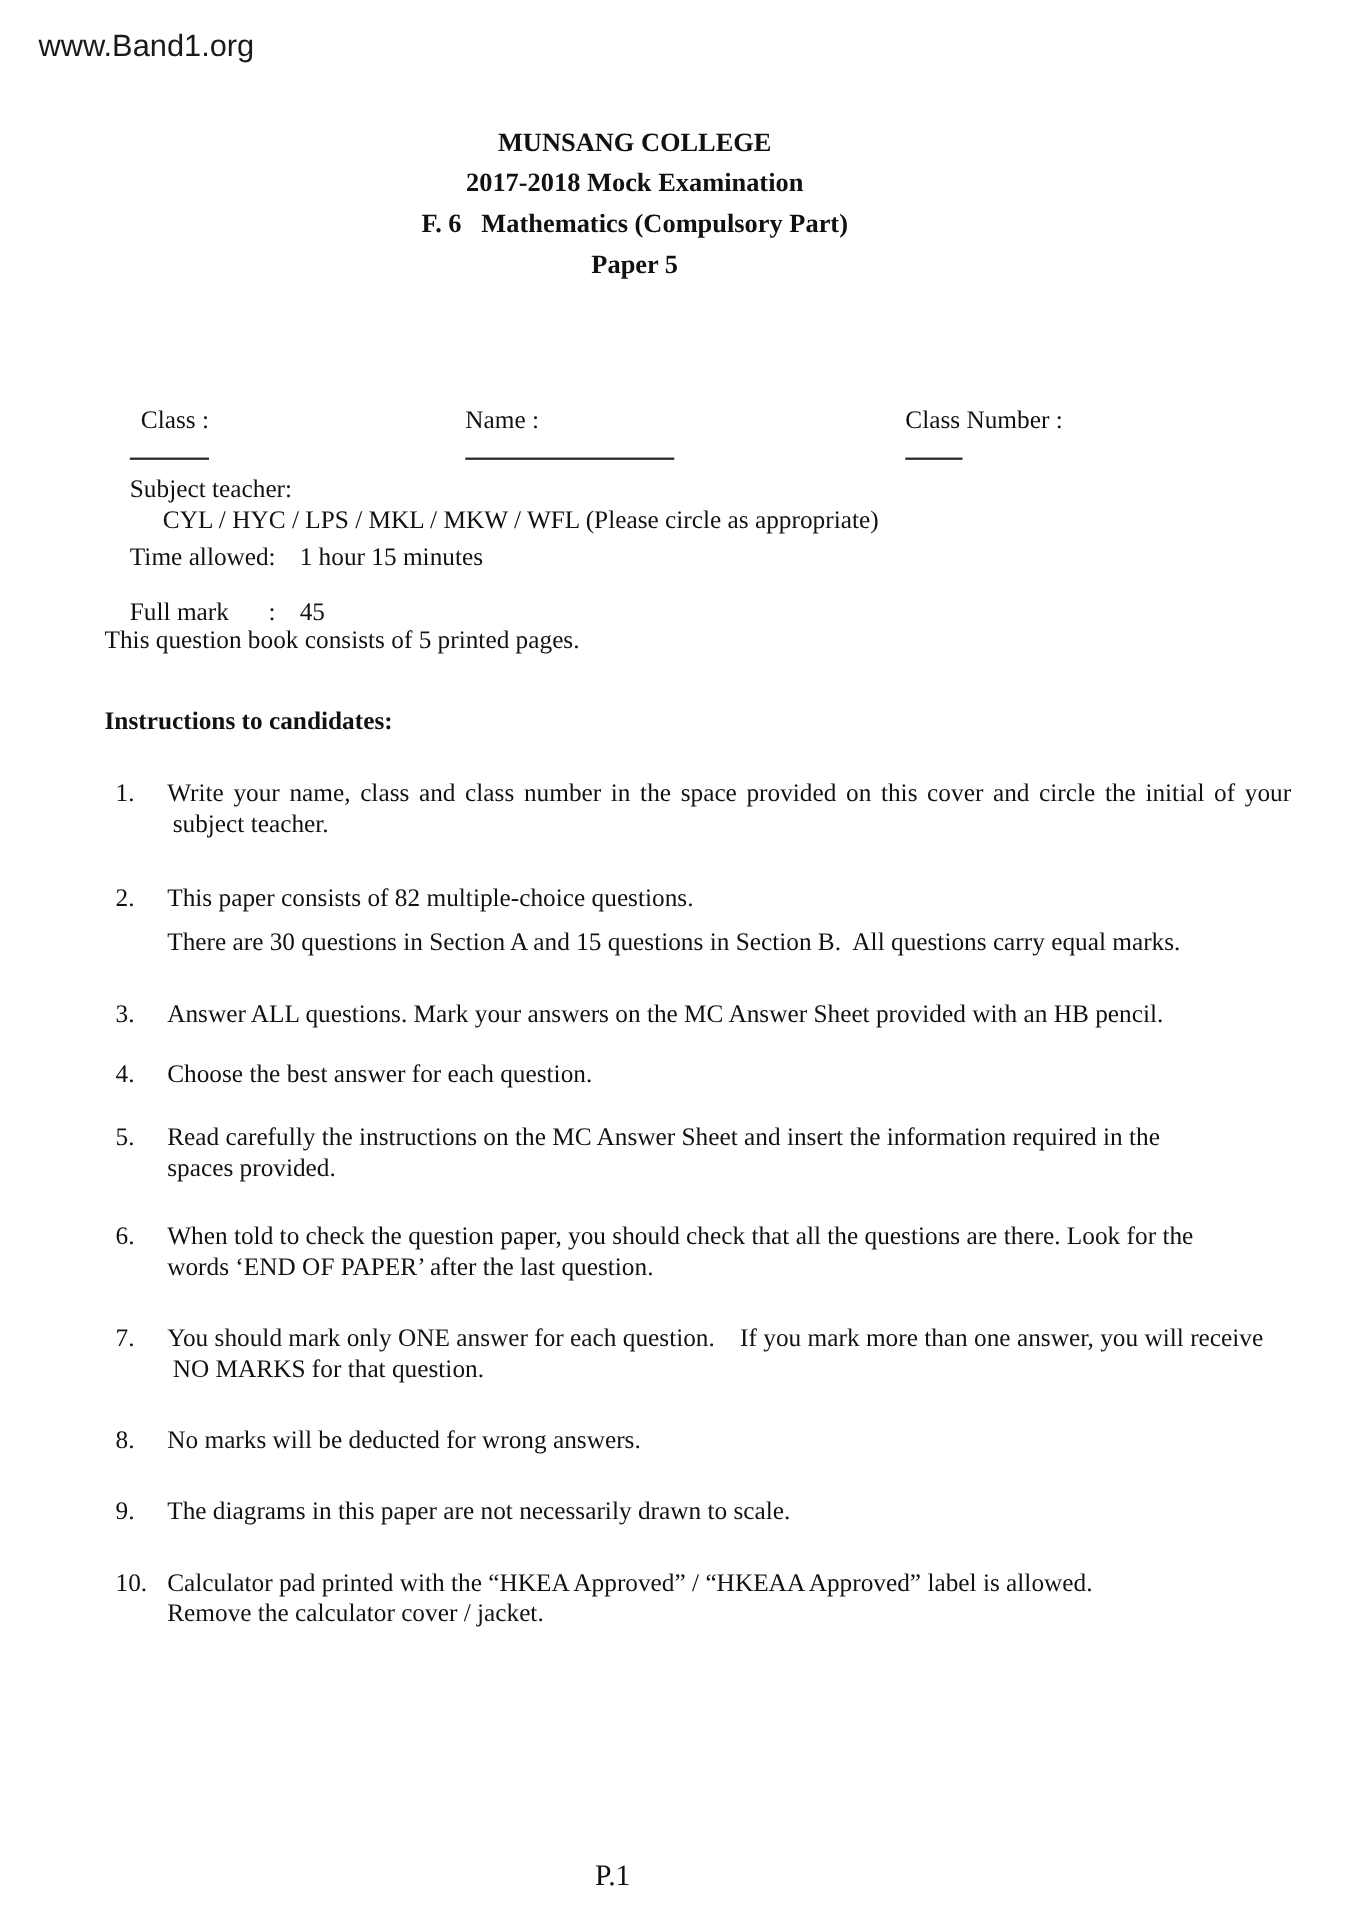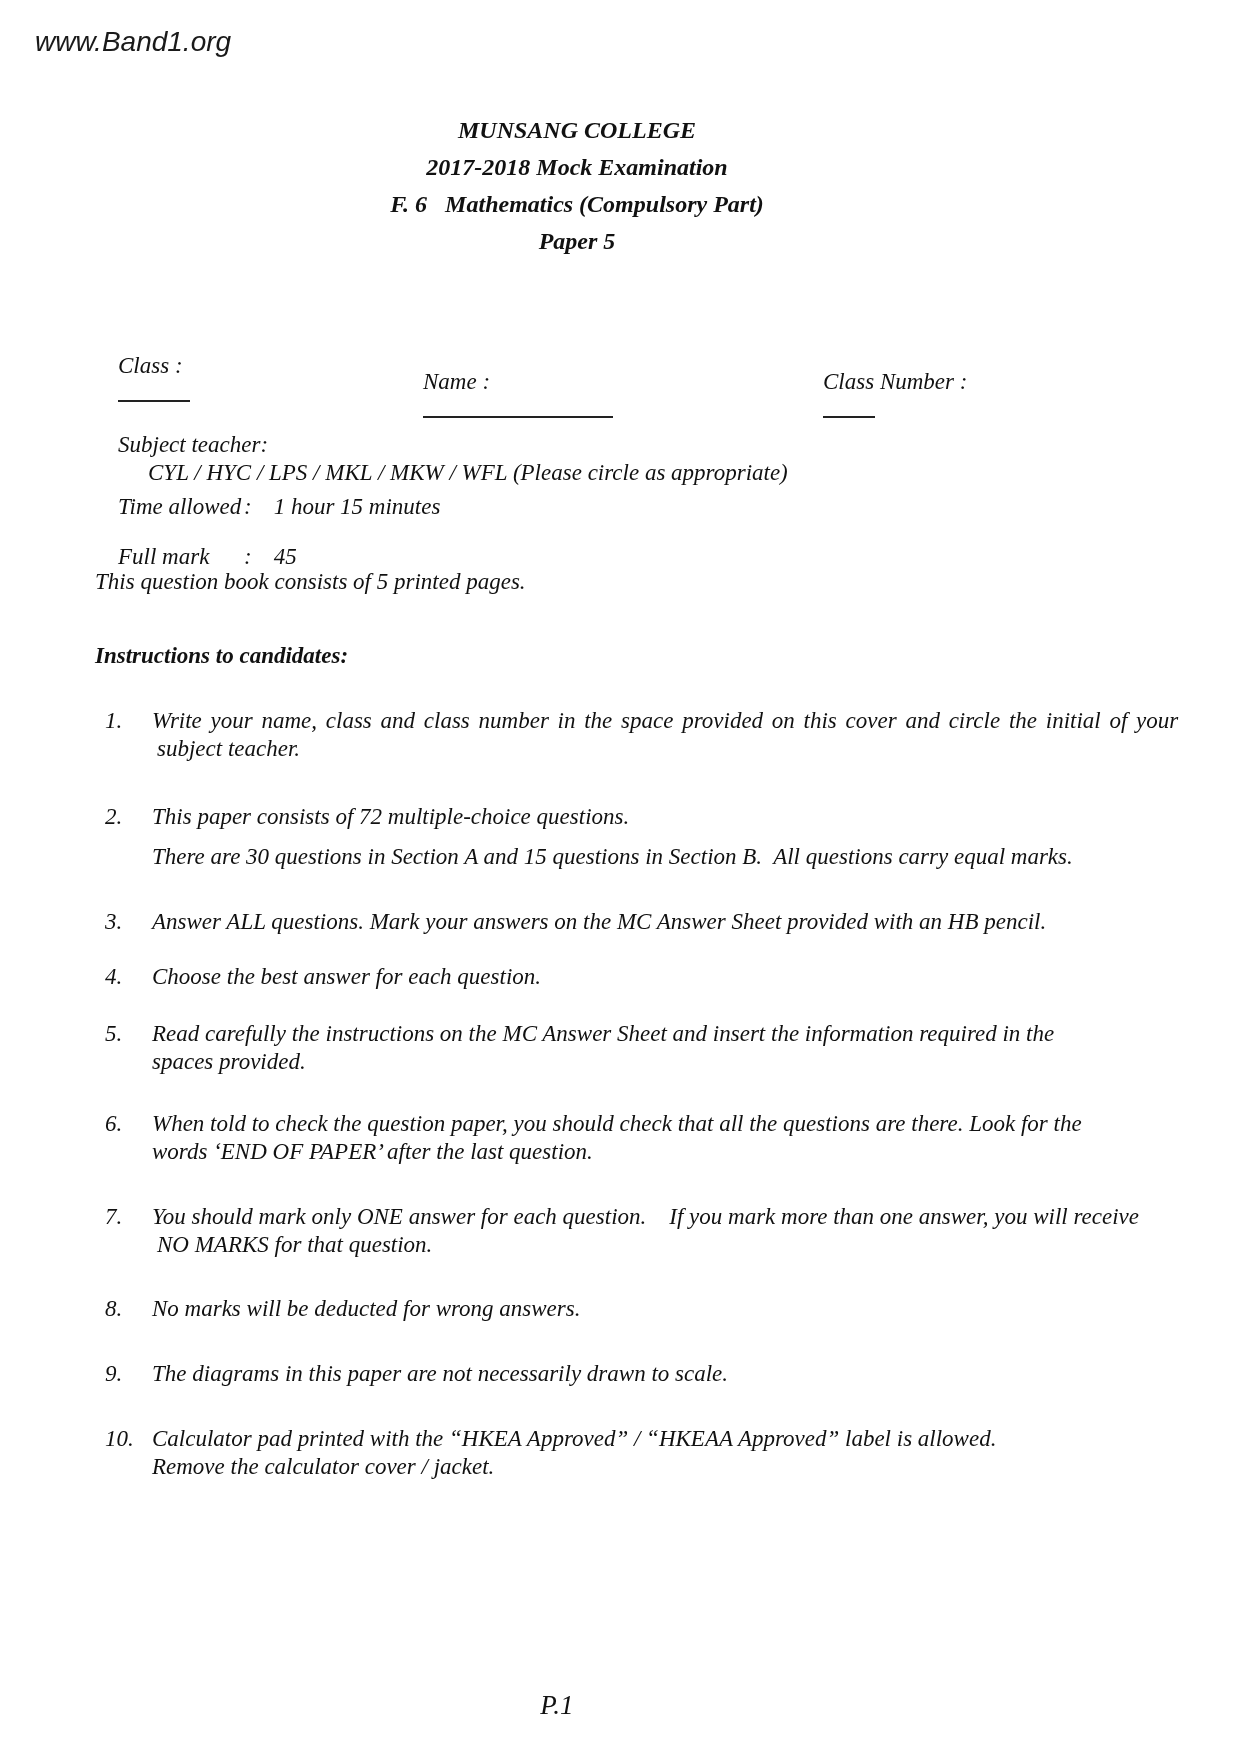--- a/index.html
+++ b/index.html
@@ -4,21 +4,20 @@
 <style>
   html,body{margin:0;padding:0;background:#e8e8e8;}
   .page{
     position:relative;
     width:1240px;height:1754px;
     margin:0 auto;
     background:#ffffff;
     font-family:"Liberation Serif", serif;
     color:#111111;
     overflow:hidden;
-    font-style:italic;
   }
   .abs{position:absolute;}
   .watermark{
     left:35px;top:26px;
     font-family:"Liberation Sans", sans-serif;
     font-size:28px;
     color:#1a1a1a;
     white-space:pre;
   }
   .header{
@@ -65,21 +64,21 @@
 
   <div class="abs watermark">www.Band1.org</div>
 
   <div class="abs header">
     <div class="hline">MUNSANG COLLEGE</div>
     <div class="hline">2017-2018 Mock Examination</div>
     <div class="hline">F. 6   Mathematics (Compulsory Part)</div>
     <div class="hline">Paper 5</div>
   </div>
 
-  <div class="abs bodytext" style="left:95px;top:324px;">
+  <div class="abs bodytext" style="left:95px;top:340px;text-align:right;">
     <span>Class :</span>
     <span class="blank blank-class"></span>
   </div>
   <div class="abs bodytext" style="left:400px;top:340px;">
     <span>Name :</span>
     <span class="blank blank-name"></span>
   </div>
   <div class="abs bodytext" style="left:800px;top:340px;">
     <span>Class Number :</span>
     <span class="blank blank-cnum"></span>
@@ -106,21 +105,21 @@
     <span class="inum">1.</span>
     <div class="ilines">
       <div class="line wide-words">Write your name, class and class number in the space provided on this cover and circle the initial of your</div>
       <div class="line indent5">subject teacher.</div>
     </div>
   </div>
 
   <div class="item" style="top:803px;">
     <span class="inum">2.</span>
     <div class="ilines">
-      <div class="line">This paper consists of 72 multiple-choice questions.</div>
+      <div class="line">This paper consists of 82 multiple-choice questions.</div>
       <div class="line gap-top">There are 30 questions in Section A and 15 questions in Section B.  All questions carry equal marks.</div>
     </div>
   </div>
 
   <div class="item" style="top:908px;">
     <span class="inum">3.</span>
     <div class="ilines">
       <div class="line">Answer ALL questions. Mark your answers on the MC Answer Sheet provided with an HB pencil.</div>
     </div>
   </div>

